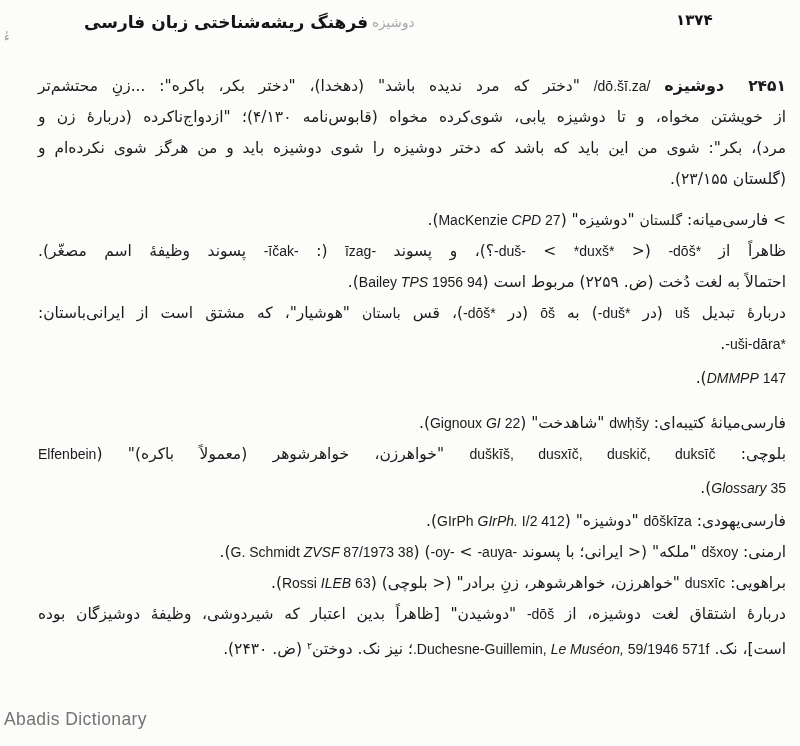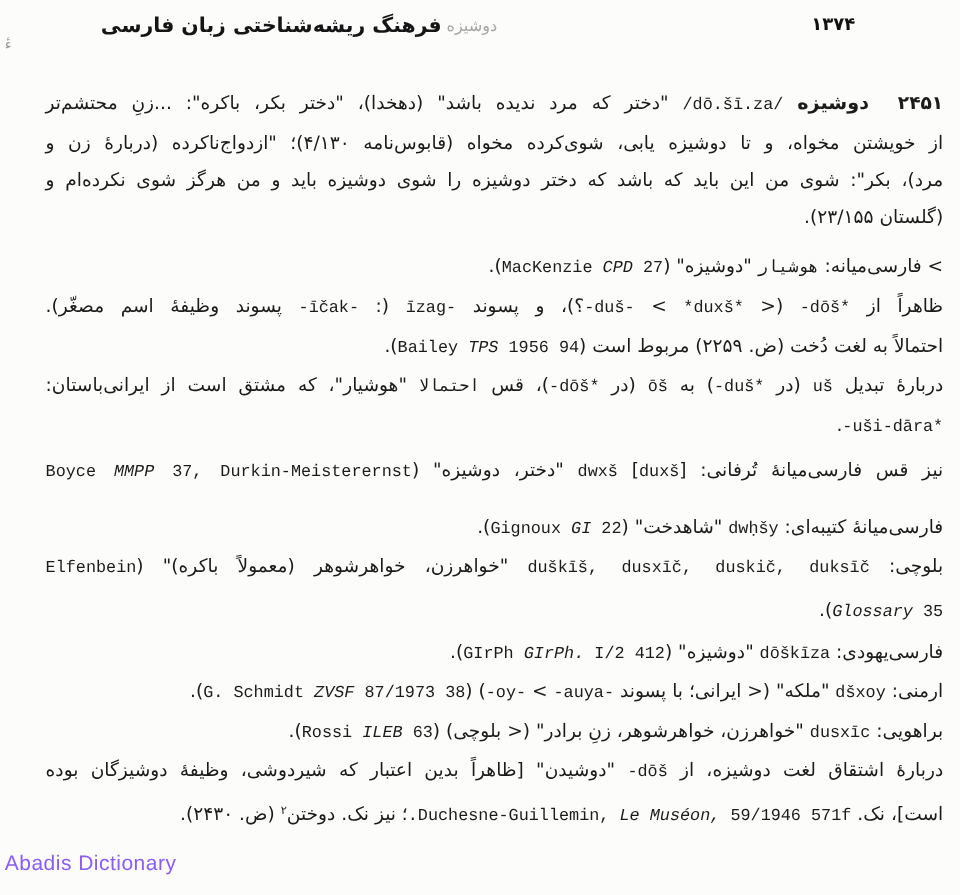--- a/index.html
+++ b/index.html
@@ -37,49 +37,49 @@
   }
   .line.full{text-align:justify;text-align-last:justify;}
   .line.mt10{margin-top:10px;}
   .line.mt5{margin-top:5px;}
   .line.mt3{margin-top:3px;}
   .line.mt2{margin-top:2px;}
   .line.mt14{margin-top:14px;}
   .b{font-weight:bold;}
   .hw{font-size:16px;}
   .gap{display:inline-block;width:24px;}
-  .lat{font-family:Liberation Mono, monospace;font-size:14px;}
+  .lat{font-family:Liberation Sans, sans-serif;font-size:14px;}
   .i{font-style:italic;}
   .sup{font-size:9.5px;vertical-align:5px;}
   
   .watermark{
     position:absolute;left:4px;top:709px;
     font-family:"Liberation Sans","DejaVu Sans",sans-serif;
-    font-size:17.5px;color:#8b5cf6;letter-spacing:.4px;
+    font-size:17.5px;color:#737373;letter-spacing:.4px;
   }
 </style>
 </head>
 <body>
 
 <div class="book-title">فرهنگ ریشه‌شناختی زبان فارسی</div>
 <div class="running-headword">دوشیزه</div>
 <div class="page-number">۱۳۷۴</div>
 <div class="margin-mark">ءٔ</div>
 
 <div id="entry-body">
     <div class="line full"><span class="b">۲۴۵۱</span><span class="gap"></span><span class="b hw">دوشیزه</span><span> </span><span class="lat">/dō.šī.za/</span><span> "دختر که مرد ندیده باشد" (دهخدا)، "دختر بکر، باکره": ...زنِ محتشم‌تر</span></div>
     <div class="line full"><span>از خویشتن مخواه، و تا دوشیزه یابی، شوی‌کرده مخواه (قابوس‌نامه ۴/۱۳۰)؛ "ازدواج‌ناکرده (دربارهٔ زن و</span></div>
     <div class="line full"><span>مرد)، بکر": شوی من این باید که باشد که دختر دوشیزه را شوی دوشیزه باید و من هرگز شوی نکرده‌ام و</span></div>
     <div class="line"><span>(گلستان ۲۳/۱۵۵).</span></div>
-    <div class="line mt10"><span>&gt; فارسی‌میانه: </span><span class="lat">هوشیار</span><span> "دوشیزه" (</span><span class="lat">MacKenzie </span><span class="lat i">CPD</span><span class="lat"> 27</span><span>).</span></div>
+    <div class="line mt10"><span>&gt; فارسی‌میانه: </span><span class="lat">گلستان</span><span> "دوشیزه" (</span><span class="lat">MacKenzie </span><span class="lat i">CPD</span><span class="lat"> 27</span><span>).</span></div>
     <div class="line full"><span>ظاهراً از </span><span class="lat">*dōš-</span><span> (&lt; </span><span class="lat">*duš-</span><span> &lt; </span><span class="lat">*duxš-</span><span>؟)، و پسوند </span><span class="lat">-īzag</span><span> (: </span><span class="lat">-īčak-</span><span> پسوند وظیفهٔ اسم مصغّر).</span></div>
     <div class="line"><span>احتمالاً به لغت دُخت (ض. ۲۲۵۹) مربوط است (</span><span class="lat">Bailey </span><span class="lat i">TPS</span><span class="lat"> 1956 94</span><span>).</span></div>
-    <div class="line full"><span>دربارهٔ تبدیل </span><span class="lat">uš</span><span> (در </span><span class="lat">*duš-</span><span>) به </span><span class="lat">ōš</span><span> (در </span><span class="lat">*dōš-</span><span>)، قس </span><span class="lat">احتمالا</span><span> "هوشیار"، که مشتق است از ایرانی‌باستان:</span></div>
+    <div class="line full"><span>دربارهٔ تبدیل </span><span class="lat">uš</span><span> (در </span><span class="lat">*duš-</span><span>) به </span><span class="lat">ōš</span><span> (در </span><span class="lat">*dōš-</span><span>)، قس </span><span class="lat">باستان</span><span> "هوشیار"، که مشتق است از ایرانی‌باستان:</span></div>
     <div class="line"><span class="lat">*uši-dāra-</span><span>.</span></div>
-    <div class="line full mt5"><span>نیز قس فارسی‌میانهٔ تُرفانی: </span><span class="lat">dwxš</span><span> [</span><span class="lat">duxš</span><span>] "دختر، دوشیزه" (</span><span class="lat">Boyce </span><span class="lat i">MMPP</span><span class="lat"> 37, Durkin-Meisterernst</span></div>
+    <div class="line mt3"><span class="lat i">DMMPP</span><span class="lat"> 147</span><span>).</span></div>
     <div class="line mt14"><span>فارسی‌میانهٔ کتیبه‌ای: </span><span class="lat">dwḥšy</span><span> "شاهدخت" (</span><span class="lat">Gignoux </span><span class="lat i">GI</span><span class="lat"> 22</span><span>).</span></div>
     <div class="line full"><span>بلوچی: </span><span class="lat">duškīš, dusxīč, duskič, duksīč</span><span> "خواهرزن، خواهرشوهر (معمولاً باکره)" (</span><span class="lat">Elfenbein</span></div>
     <div class="line mt3"><span class="lat i">Glossary</span><span class="lat"> 35</span><span>).</span></div>
     <div class="line mt2"><span>فارسی‌یهودی: </span><span class="lat">dōškīza</span><span> "دوشیزه" (</span><span class="lat">GIrPh </span><span class="lat i">GIrPh.</span><span class="lat"> I/2 412</span><span>).</span></div>
     <div class="line"><span>ارمنی: </span><span class="lat">dšxoy</span><span> "ملکه" (&lt; ایرانی؛ با پسوند </span><span class="lat">-oy-</span><span> &lt; </span><span class="lat">-auya-</span><span>) (</span><span class="lat">G. Schmidt </span><span class="lat i">ZVSF</span><span class="lat"> 87/1973 38</span><span>).</span></div>
     <div class="line"><span>براهویی: </span><span class="lat">dusxīc</span><span> "خواهرزن، خواهرشوهر، زنِ برادر" (&lt; بلوچی) (</span><span class="lat">Rossi </span><span class="lat i">ILEB</span><span class="lat"> 63</span><span>).</span></div>
     <div class="line full"><span>دربارهٔ اشتقاق لغت دوشیزه، از </span><span class="lat">dōš-</span><span> "دوشیدن" [ظاهراً بدین اعتبار که شیردوشی، وظیفهٔ دوشیزگان بوده</span></div>
     <div class="line"><span>است]، نک. </span><span class="lat">Duchesne-Guillemin, </span><span class="lat i">Le Muséon,</span><span class="lat"> 59/1946 571f.</span><span>؛ نیز نک. دوختن</span><span class="sup">۲</span><span> (ض. ۲۴۳۰).</span></div>
   </div>
 

